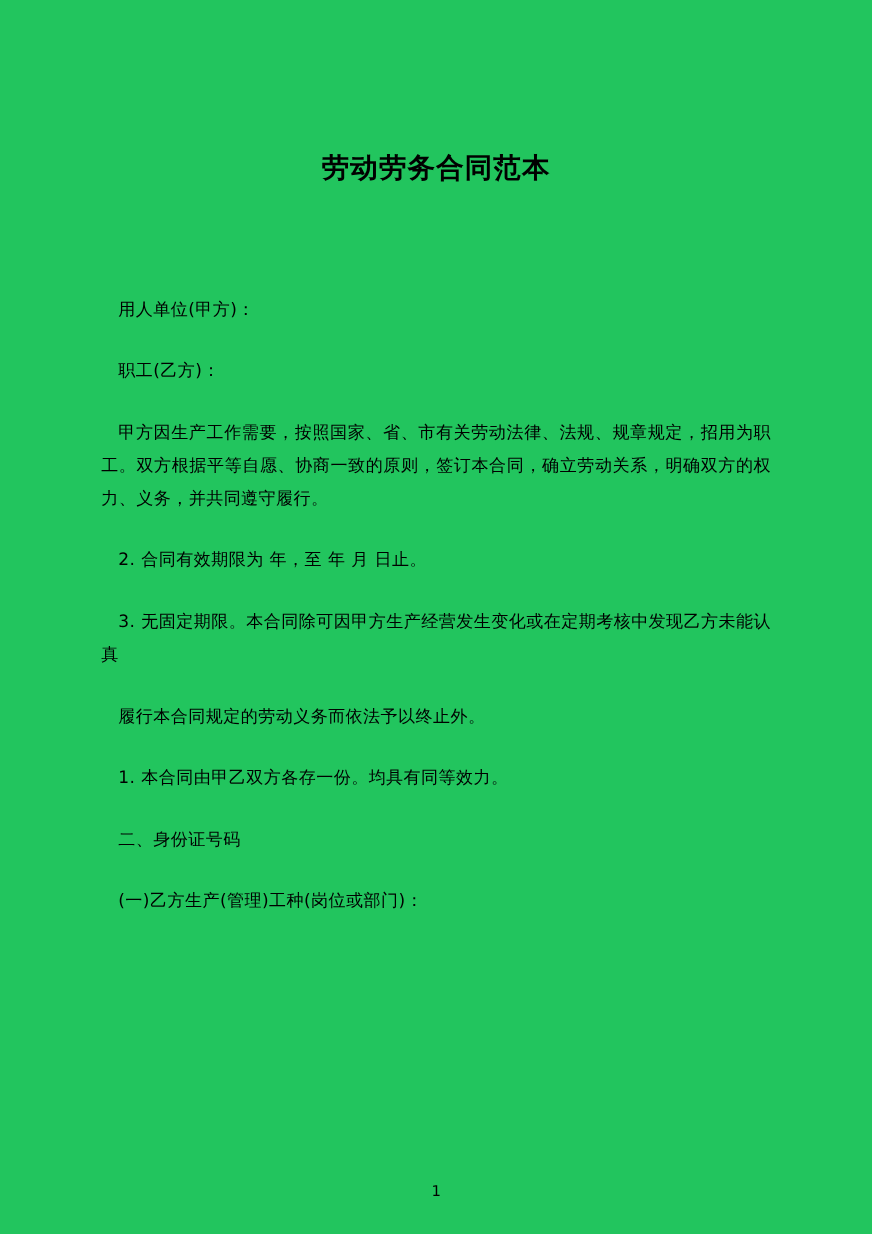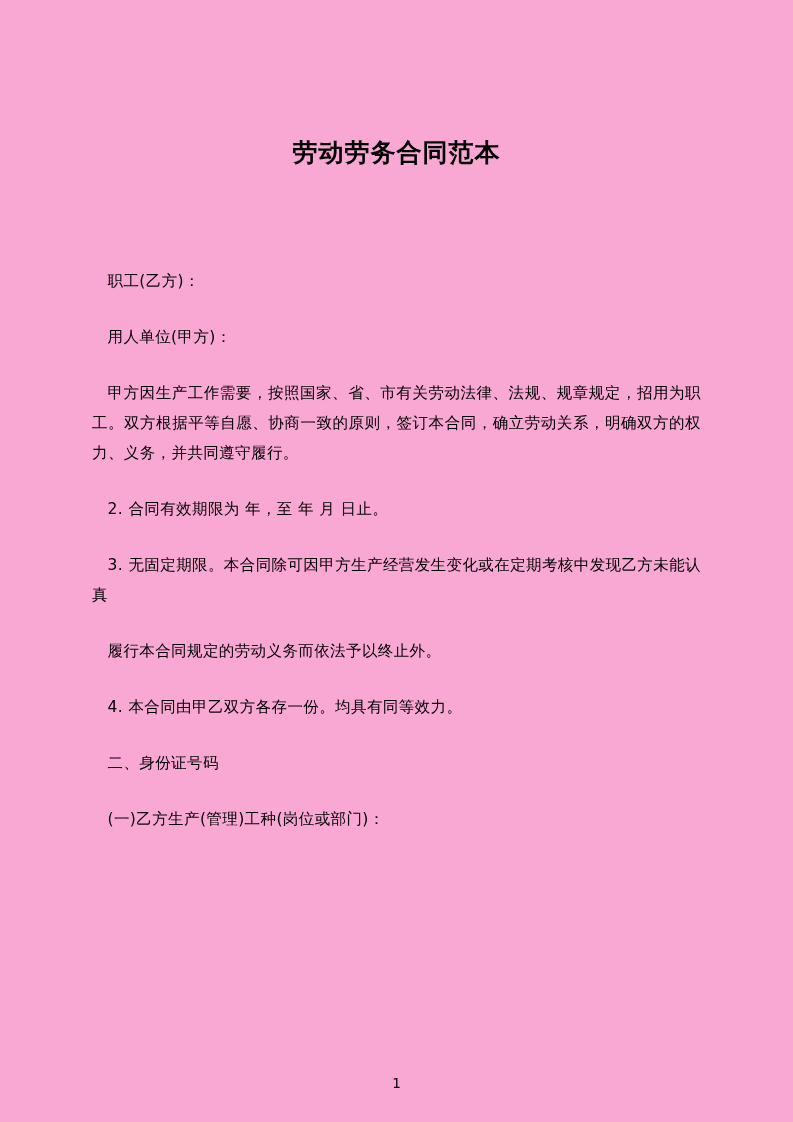--- a/index.html
+++ b/index.html
@@ -14,21 +14,21 @@
     color: #000000;
     position: relative;
     overflow: hidden;
   }
   .page {
     width: 793px;
     height: 1122px;
     box-sizing: border-box;
     padding: 0;
     position: relative;
-    background: #f9a8d4;
+    background: #22c55e;
   }
   .doc-title {
     text-align: center;
     font-size: 25px;
     font-weight: bold;
     letter-spacing: 1px;
     margin: 0;
     padding-top: 136px;
     line-height: 34px;
   }
@@ -66,36 +66,36 @@
 </style>
 </head>
 <body>
 
 <div class="page">
 
   <h1 class="doc-title">劳动劳务合同范本</h1>
 
   <div class="body-block">
 
+    <p class="para indent-1">用人单位(甲方)：</p>
+
     <p class="para indent-1">职工(乙方)：</p>
-
-    <p class="para indent-1">用人单位(甲方)：</p>
 
 
     <p class="para indent-1">甲方因生产工作需要，按照国家、省、市有关劳动法律、法规、规章规定，招用为职工。双方根据平等自愿、协商一致的原则，签订本合同，确立劳动关系，明确双方的权力、义务，并共同遵守履行。</p>
 
 
 
     <p class="para indent-1">2. 合同有效期限为 年，至 年 月 日止。</p>
 
     <p class="para indent-1">3. 无固定期限。本合同除可因甲方生产经营发生变化或在定期考核中发现乙方未能认真</p>
 
     <p class="para indent-1">履行本合同规定的劳动义务而依法予以终止外。</p>
 
-    <p class="para indent-1">4. 本合同由甲乙双方各存一份。均具有同等效力。</p>
+    <p class="para indent-1">1. 本合同由甲乙双方各存一份。均具有同等效力。</p>
 
     <p class="heading">二、身份证号码</p>
 
     <p class="para indent-1">(一)乙方生产(管理)工种(岗位或部门)：</p>
 
   </div>
 
   <div class="page-number">1</div>
 
 </div>

